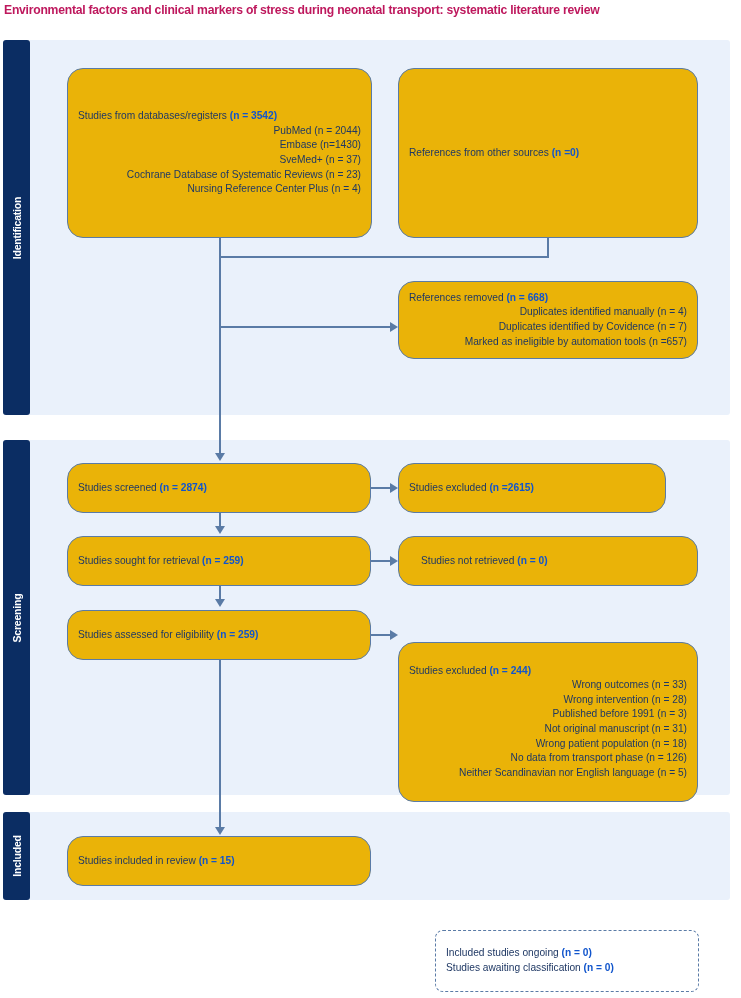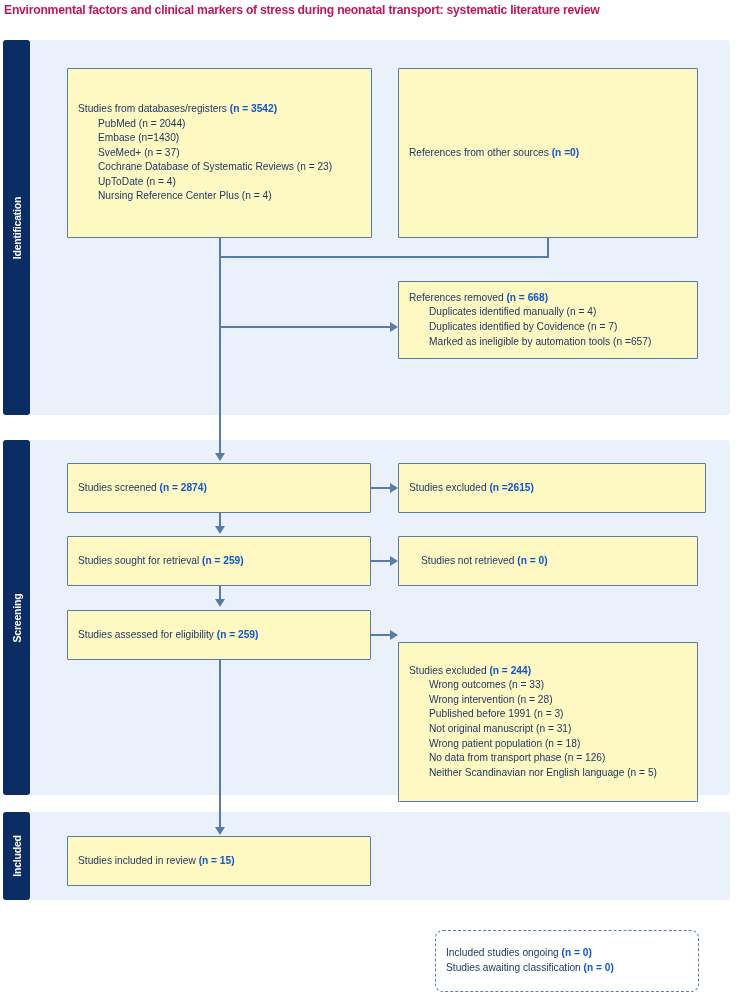--- a/index.html
+++ b/index.html
@@ -51,23 +51,23 @@
     color: #ffffff;
     font-size: 10.5px;
     font-weight: bold;
     white-space: nowrap;
     letter-spacing: -0.2px;
   }
 
   
   .flow-box {
     position: absolute;
-    background: #fef9c3;
+    background: #eab308;
     border: 1.6px solid #5a7ba6;
-    border-radius: 1px;
+    border-radius: 16px;
     box-sizing: border-box;
     display: flex;
     align-items: center;
   }
   .flow-box.dashed {
     border-style: dashed;
     border-width: 1.5px;
     border-radius: 0;
     background: transparent;
   }
@@ -77,20 +77,21 @@
     box-sizing: border-box;
   }
   .box-line {
     font-size: 10.2px;
     line-height: 14.6px;
     color: #1f3864;
     white-space: nowrap;
   }
   .box-line.sub {
     padding-left: 20px;
+    text-align: right;
   }
   .nbold {
     font-weight: bold;
     color: #1155cc;
   }
 
   
   .conn {
     position: absolute;
     background: #5a7ba6;
@@ -167,21 +168,20 @@
 
 <div class="flow-box" style="left:67px; top:68px; width:305px; height:170px;">
   <div class="box-content">
     <div class="box-line">
       <span>Studies from databases/registers </span><span class="nbold">(n = 3542)</span>
     </div>
     <div class="box-line sub">PubMed (n = 2044)</div>
     <div class="box-line sub">Embase (n=1430)</div>
     <div class="box-line sub">SveMed+ (n = 37)</div>
     <div class="box-line sub">Cochrane Database of Systematic Reviews (n = 23)</div>
-    <div class="box-line sub">UpToDate (n = 4)</div>
     <div class="box-line sub">Nursing Reference Center Plus (n = 4)</div>
   </div>
 </div>
 
 <div class="flow-box" style="left:398px; top:68px; width:300px; height:170px;">
   <div class="box-content">
     <div class="box-line">
       <span>References from other sources </span><span class="nbold">(n =0)</span>
     </div>
   </div>
@@ -199,21 +199,21 @@
 </div>
 
 <div class="flow-box" style="left:67px; top:463px; width:304px; height:50px;">
   <div class="box-content">
     <div class="box-line">
       <span>Studies screened </span><span class="nbold">(n = 2874)</span>
     </div>
   </div>
 </div>
 
-<div class="flow-box" style="left:398px; top:463px; width:308px; height:50px;">
+<div class="flow-box" style="left:398px; top:463px; width:268px; height:50px;">
   <div class="box-content">
     <div class="box-line">
       <span>Studies excluded </span><span class="nbold">(n =2615)</span>
     </div>
   </div>
 </div>
 
 <div class="flow-box" style="left:67px; top:536px; width:304px; height:50px;">
   <div class="box-content">
     <div class="box-line">

